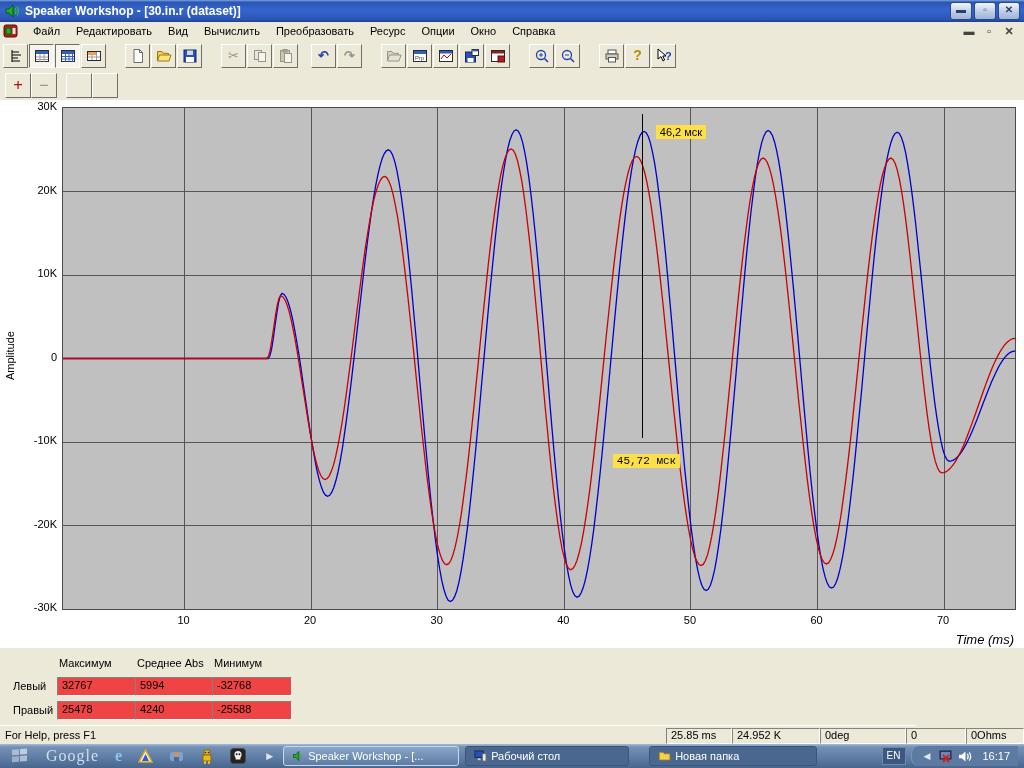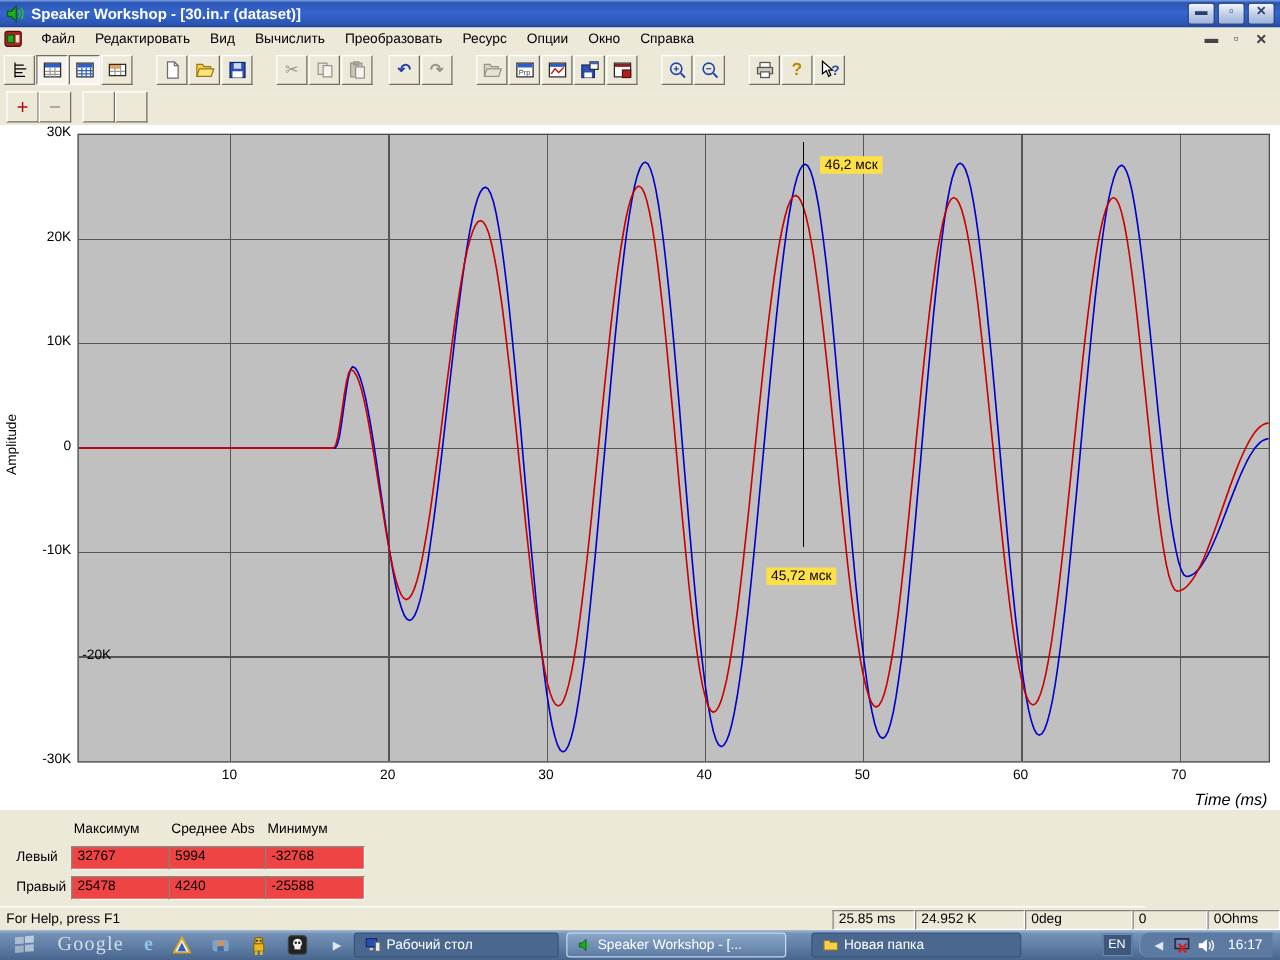--- a/index.html
+++ b/index.html
@@ -326,35 +326,35 @@
       <path d="M0.0 250.5 L2.1 250.5 L4.2 250.5 L6.3 250.5 L8.5 250.5 L10.6 250.5 L12.7 250.5 L14.8 250.5 L16.9 250.5 L19.0 250.5 L21.1 250.5 L23.3 250.5 L25.4 250.5 L27.5 250.5 L29.6 250.5 L31.7 250.5 L33.8 250.5 L35.9 250.5 L38.1 250.5 L40.2 250.5 L42.3 250.5 L44.4 250.5 L46.5 250.5 L48.6 250.5 L50.7 250.5 L52.9 250.5 L55.0 250.5 L57.1 250.5 L59.2 250.5 L61.3 250.5 L63.4 250.5 L65.5 250.5 L67.7 250.5 L69.8 250.5 L71.9 250.5 L74.0 250.5 L76.1 250.5 L78.2 250.5 L80.3 250.5 L82.5 250.5 L84.6 250.5 L86.7 250.5 L88.8 250.5 L90.9 250.5 L93.0 250.5 L95.1 250.5 L97.3 250.5 L99.4 250.5 L101.5 250.5 L103.6 250.5 L105.7 250.5 L107.8 250.5 L109.9 250.5 L112.1 250.5 L114.2 250.5 L116.3 250.5 L118.4 250.5 L120.5 250.5 L122.6 250.5 L124.7 250.5 L126.9 250.5 L129.0 250.5 L131.1 250.5 L133.2 250.5 L135.3 250.5 L137.4 250.5 L139.5 250.5 L141.7 250.5 L143.8 250.5 L145.9 250.5 L148.0 250.5 L150.1 250.5 L152.2 250.5 L154.3 250.5 L156.5 250.5 L158.6 250.5 L160.7 250.5 L162.8 250.5 L164.9 250.5 L167.0 250.5 L169.1 250.5 L171.3 250.5 L173.4 250.5 L175.5 250.5 L177.6 250.5 L179.7 250.5 L181.8 250.5 L183.9 250.5 L186.1 250.5 L188.2 250.5 L190.3 250.5 L192.4 250.5 L194.5 250.5 L196.6 250.5 L198.7 250.5 L200.9 250.5 L203.0 250.5 L205.1 250.5 L206.8 248.0 L208.6 241.0 L210.3 230.4 L212.0 217.9 L213.8 205.5 L215.5 194.9 L217.3 187.8 L219.0 185.4 L221.1 186.4 L223.2 189.5 L225.2 194.5 L227.3 201.5 L229.4 210.1 L231.4 220.4 L233.5 232.0 L235.6 244.7 L237.7 258.2 L239.7 272.4 L241.8 286.8 L243.9 301.3 L245.9 315.4 L248.0 329.0 L250.1 341.7 L252.2 353.3 L254.2 363.5 L256.3 372.2 L258.4 379.1 L260.4 384.2 L262.5 387.2 L264.6 388.3 L266.7 387.3 L268.8 384.2 L270.9 379.2 L273.0 372.3 L275.1 363.5 L277.2 352.9 L279.3 340.8 L281.3 327.2 L283.4 312.2 L285.5 296.2 L287.6 279.1 L289.7 261.4 L291.8 243.0 L293.9 224.4 L296.0 205.6 L298.1 187.0 L300.2 168.7 L302.3 150.9 L304.4 133.9 L306.5 117.8 L308.6 102.8 L310.7 89.2 L312.8 77.1 L314.9 66.6 L317.0 57.8 L319.1 50.8 L321.2 45.8 L323.3 42.8 L325.4 41.8 L327.5 43.1 L329.6 47.0 L331.8 53.6 L333.9 62.6 L336.0 74.1 L338.2 87.8 L340.3 103.6 L342.5 121.4 L344.6 140.9 L346.7 161.8 L348.9 184.0 L351.0 207.2 L353.2 231.1 L355.3 255.4 L357.4 279.8 L359.6 304.2 L361.7 328.0 L363.9 351.2 L366.0 373.4 L368.1 394.4 L370.3 413.8 L372.4 431.6 L374.5 447.4 L376.7 461.2 L378.8 472.6 L381.0 481.7 L383.1 488.2 L385.2 492.2 L387.4 493.5 L389.5 492.3 L391.6 488.7 L393.8 482.7 L395.9 474.4 L398.0 463.8 L400.1 451.2 L402.2 436.6 L404.4 420.1 L406.5 402.0 L408.6 382.4 L410.7 361.5 L412.9 339.5 L415.0 316.7 L417.1 293.3 L419.2 269.5 L421.4 245.6 L423.5 221.9 L425.6 198.5 L427.7 175.7 L429.9 153.7 L432.0 132.8 L434.1 113.2 L436.2 95.1 L438.3 78.6 L440.5 64.0 L442.6 51.4 L444.7 40.8 L446.8 32.5 L449.0 26.5 L451.1 22.9 L453.2 21.7 L455.3 23.1 L457.4 27.2 L459.5 33.9 L461.6 43.3 L463.7 55.2 L465.8 69.4 L467.9 85.8 L470.0 104.2 L472.1 124.3 L474.2 146.0 L476.3 169.0 L478.4 193.0 L480.5 217.7 L482.5 242.9 L484.6 268.2 L486.7 293.3 L488.8 318.1 L490.9 342.0 L493.0 365.0 L495.1 386.7 L497.2 406.9 L499.3 425.2 L501.4 441.6 L503.5 455.8 L505.6 467.7 L507.7 477.1 L509.8 483.8 L511.9 487.9 L514.0 489.3 L516.1 488.2 L518.2 484.8 L520.3 479.3 L522.4 471.6 L524.5 461.8 L526.6 450.0 L528.7 436.4 L530.8 421.1 L532.8 404.1 L534.9 385.8 L537.0 366.2 L539.1 345.5 L541.2 324.0 L543.3 301.8 L545.4 279.2 L547.5 256.3 L549.6 233.5 L551.7 210.9 L553.8 188.7 L555.9 167.2 L558.0 146.5 L560.1 126.9 L562.2 108.6 L564.3 91.6 L566.4 76.3 L568.5 62.6 L570.6 50.9 L572.7 41.1 L574.8 33.4 L576.9 27.9 L579.0 24.5 L581.1 23.4 L583.2 24.7 L585.4 28.7 L587.5 35.4 L589.6 44.6 L591.8 56.2 L593.9 70.2 L596.0 86.3 L598.2 104.3 L600.3 124.1 L602.5 145.4 L604.6 168.0 L606.7 191.6 L608.9 215.9 L611.0 240.6 L613.2 265.4 L615.3 290.2 L617.4 314.4 L619.6 338.0 L621.7 360.6 L623.9 381.9 L626.0 401.7 L628.1 419.7 L630.3 435.8 L632.4 449.8 L634.6 461.4 L636.7 470.6 L638.8 477.3 L641.0 481.3 L643.1 482.6 L645.2 481.3 L647.4 477.3 L649.5 470.6 L651.7 461.4 L653.8 449.7 L655.9 435.7 L658.1 419.6 L660.2 401.5 L662.4 381.7 L664.5 360.3 L666.6 337.7 L668.8 314.1 L670.9 289.8 L673.1 265.0 L675.2 240.1 L677.3 215.4 L679.5 191.0 L681.6 167.4 L683.7 144.8 L685.9 123.5 L688.0 103.7 L690.2 85.6 L692.3 69.5 L694.4 55.5 L696.6 43.8 L698.7 34.6 L700.9 27.9 L703.0 23.9 L705.1 22.5 L707.2 23.8 L709.4 27.5 L711.5 33.7 L713.6 42.3 L715.7 53.2 L717.8 66.2 L719.9 81.3 L722.0 98.2 L724.1 116.9 L726.2 136.9 L728.3 158.3 L730.5 180.6 L732.6 203.8 L734.7 227.4 L736.8 251.3 L738.9 275.3 L741.0 298.9 L743.1 322.0 L745.2 344.4 L747.3 365.7 L749.4 385.8 L751.6 404.4 L753.7 421.4 L755.8 436.4 L757.9 449.5 L760.0 460.3 L762.1 468.9 L764.2 475.1 L766.3 478.9 L768.4 480.1 L770.6 479.0 L772.7 475.5 L774.8 469.7 L776.9 461.7 L779.1 451.5 L781.2 439.3 L783.3 425.1 L785.4 409.2 L787.5 391.7 L789.7 372.7 L791.8 352.6 L793.9 331.3 L796.0 309.3 L798.2 286.7 L800.3 263.7 L802.4 240.6 L804.5 217.7 L806.7 195.0 L808.8 173.0 L810.9 151.8 L813.0 131.6 L815.2 112.6 L817.3 95.1 L819.4 79.2 L821.5 65.1 L823.6 52.9 L825.8 42.7 L827.9 34.7 L830.0 28.9 L832.1 25.4 L834.3 24.2 L836.3 25.5 L838.4 29.4 L840.5 35.8 L842.6 44.6 L844.6 55.6 L846.7 68.8 L848.8 83.9 L850.9 100.6 L853.0 118.7 L855.0 137.9 L857.1 157.9 L859.2 178.4 L861.3 199.0 L863.3 219.5 L865.4 239.5 L867.5 258.7 L869.6 276.9 L871.6 293.6 L873.7 308.6 L875.8 321.8 L877.9 332.9 L879.9 341.7 L882.0 348.0 L884.1 351.9 L886.2 353.2 L888.3 352.9 L890.4 352.1 L892.5 350.7 L894.7 348.7 L896.8 346.3 L898.9 343.3 L901.0 339.9 L903.2 336.1 L905.3 331.8 L907.4 327.2 L909.5 322.4 L911.7 317.2 L913.8 311.9 L915.9 306.4 L918.0 300.9 L920.1 295.3 L922.3 289.7 L924.4 284.3 L926.5 279.0 L928.6 273.8 L930.8 268.9 L932.9 264.4 L935.0 260.1 L937.1 256.3 L939.3 252.9 L941.4 249.9 L943.5 247.5 L945.6 245.5 L947.8 244.1 L949.9 243.3 L952.0 243.0" fill="none" stroke="#0000cc" stroke-width="1.3"></path>
       <path d="M0.0 250.5 L2.1 250.5 L4.2 250.5 L6.3 250.5 L8.4 250.5 L10.5 250.5 L12.6 250.5 L14.7 250.5 L16.8 250.5 L18.9 250.5 L21.0 250.5 L23.1 250.5 L25.2 250.5 L27.3 250.5 L29.4 250.5 L31.5 250.5 L33.6 250.5 L35.7 250.5 L37.8 250.5 L39.9 250.5 L42.0 250.5 L44.1 250.5 L46.2 250.5 L48.3 250.5 L50.4 250.5 L52.5 250.5 L54.6 250.5 L56.7 250.5 L58.8 250.5 L60.9 250.5 L63.0 250.5 L65.1 250.5 L67.2 250.5 L69.3 250.5 L71.4 250.5 L73.5 250.5 L75.6 250.5 L77.7 250.5 L79.8 250.5 L81.9 250.5 L84.0 250.5 L86.2 250.5 L88.3 250.5 L90.4 250.5 L92.5 250.5 L94.6 250.5 L96.7 250.5 L98.8 250.5 L100.9 250.5 L103.0 250.5 L105.1 250.5 L107.2 250.5 L109.3 250.5 L111.4 250.5 L113.5 250.5 L115.6 250.5 L117.7 250.5 L119.8 250.5 L121.9 250.5 L124.0 250.5 L126.1 250.5 L128.2 250.5 L130.3 250.5 L132.4 250.5 L134.5 250.5 L136.6 250.5 L138.7 250.5 L140.8 250.5 L142.9 250.5 L145.0 250.5 L147.1 250.5 L149.2 250.5 L151.3 250.5 L153.4 250.5 L155.5 250.5 L157.6 250.5 L159.7 250.5 L161.8 250.5 L163.9 250.5 L166.0 250.5 L168.1 250.5 L170.2 250.5 L172.3 250.5 L174.4 250.5 L176.5 250.5 L178.6 250.5 L180.7 250.5 L182.8 250.5 L184.9 250.5 L187.0 250.5 L189.1 250.5 L191.2 250.5 L193.3 250.5 L195.4 250.5 L197.5 250.5 L199.6 250.5 L201.7 250.5 L203.8 250.5 L205.6 248.1 L207.3 241.3 L209.0 231.2 L210.8 219.2 L212.5 207.2 L214.3 197.0 L216.0 190.3 L217.7 187.9 L219.9 188.9 L222.0 192.0 L224.1 197.0 L226.2 203.8 L228.3 212.4 L230.4 222.5 L232.5 233.8 L234.6 246.2 L236.7 259.3 L238.8 272.9 L241.0 286.6 L243.1 300.2 L245.2 313.3 L247.3 325.7 L249.4 337.0 L251.5 347.1 L253.6 355.6 L255.7 362.5 L257.8 367.5 L259.9 370.5 L262.1 371.6 L264.2 370.6 L266.3 367.8 L268.4 363.1 L270.6 356.6 L272.7 348.3 L274.8 338.5 L276.9 327.2 L279.1 314.5 L281.2 300.7 L283.3 285.8 L285.4 270.1 L287.6 253.7 L289.7 237.0 L291.8 220.0 L293.9 203.1 L296.1 186.3 L298.2 170.0 L300.3 154.3 L302.4 139.4 L304.6 125.5 L306.7 112.9 L308.8 101.5 L310.9 91.7 L313.1 83.5 L315.2 77.0 L317.3 72.3 L319.4 69.4 L321.6 68.5 L323.7 69.6 L325.8 73.0 L328.0 78.6 L330.1 86.4 L332.2 96.3 L334.4 108.1 L336.5 121.7 L338.7 136.9 L340.8 153.7 L342.9 171.7 L345.1 190.7 L347.2 210.7 L349.4 231.2 L351.5 252.1 L353.6 273.1 L355.8 294.0 L357.9 314.5 L360.1 334.5 L362.2 353.5 L364.3 371.6 L366.5 388.3 L368.6 403.6 L370.8 417.2 L372.9 429.0 L375.0 438.8 L377.2 446.6 L379.3 452.2 L381.4 455.6 L383.6 456.7 L385.7 455.7 L387.8 452.5 L389.8 447.2 L391.9 439.9 L394.0 430.6 L396.1 419.5 L398.2 406.6 L400.2 392.1 L402.3 376.1 L404.4 358.8 L406.5 340.4 L408.6 321.0 L410.7 300.9 L412.7 280.3 L414.8 259.4 L416.9 238.3 L419.0 217.3 L421.1 196.7 L423.2 176.6 L425.2 157.3 L427.3 138.9 L429.4 121.6 L431.5 105.6 L433.6 91.1 L435.7 78.2 L437.7 67.0 L439.8 57.8 L441.9 50.5 L444.0 45.2 L446.1 42.0 L448.1 40.9 L450.3 42.2 L452.4 46.2 L454.5 52.7 L456.6 61.8 L458.8 73.2 L460.9 86.8 L463.0 102.5 L465.1 120.1 L467.3 139.4 L469.4 160.0 L471.5 181.8 L473.6 204.5 L475.8 227.8 L477.9 251.3 L480.0 274.9 L482.1 298.2 L484.3 320.8 L486.4 342.6 L488.5 363.3 L490.6 382.5 L492.8 400.1 L494.9 415.8 L497.0 429.5 L499.1 440.9 L501.3 449.9 L503.4 456.5 L505.5 460.4 L507.6 461.8 L509.8 460.7 L511.9 457.5 L514.0 452.3 L516.1 445.0 L518.3 435.8 L520.4 424.7 L522.5 411.9 L524.6 397.5 L526.8 381.6 L528.9 364.4 L531.0 346.1 L533.1 326.9 L535.3 306.9 L537.4 286.4 L539.5 265.6 L541.6 244.6 L543.7 223.8 L545.9 203.3 L548.0 183.3 L550.1 164.1 L552.2 145.8 L554.4 128.6 L556.5 112.7 L558.6 98.3 L560.7 85.5 L562.9 74.4 L565.0 65.2 L567.1 57.9 L569.2 52.7 L571.4 49.5 L573.5 48.4 L575.6 49.5 L577.6 52.6 L579.7 57.8 L581.8 65.0 L583.9 74.1 L586.0 85.1 L588.1 97.8 L590.1 112.1 L592.2 127.8 L594.3 144.8 L596.4 162.9 L598.5 182.0 L600.6 201.7 L602.6 222.0 L604.7 242.6 L606.8 263.4 L608.9 284.0 L611.0 304.3 L613.1 324.1 L615.1 343.1 L617.2 361.2 L619.3 378.2 L621.4 394.0 L623.5 408.2 L625.5 420.9 L627.6 431.9 L629.7 441.0 L631.8 448.2 L633.9 453.4 L636.0 456.5 L638.0 457.6 L640.2 456.4 L642.3 452.8 L644.5 446.9 L646.6 438.7 L648.7 428.4 L650.9 416.0 L653.0 401.8 L655.2 385.7 L657.3 368.2 L659.4 349.3 L661.6 329.3 L663.7 308.3 L665.8 286.8 L668.0 264.9 L670.1 242.8 L672.3 220.9 L674.4 199.3 L676.5 178.4 L678.7 158.4 L680.8 139.5 L683.0 121.9 L685.1 105.9 L687.2 91.6 L689.4 79.3 L691.5 68.9 L693.7 60.8 L695.8 54.9 L697.9 51.3 L700.1 50.1 L702.2 51.2 L704.3 54.5 L706.4 60.0 L708.5 67.6 L710.6 77.3 L712.7 88.9 L714.8 102.2 L717.0 117.2 L719.1 133.7 L721.2 151.6 L723.3 170.5 L725.4 190.3 L727.5 210.8 L729.6 231.8 L731.7 253.0 L733.8 274.2 L735.9 295.2 L738.1 315.7 L740.2 335.5 L742.3 354.5 L744.4 372.3 L746.5 388.8 L748.6 403.8 L750.7 417.2 L752.8 428.7 L754.9 438.4 L757.0 446.0 L759.2 451.5 L761.3 454.8 L763.4 455.9 L765.5 454.9 L767.5 451.8 L769.6 446.6 L771.7 439.5 L773.8 430.4 L775.9 419.5 L778.0 407.0 L780.0 392.8 L782.1 377.2 L784.2 360.3 L786.3 342.4 L788.4 323.5 L790.4 303.9 L792.5 283.7 L794.6 263.3 L796.7 242.7 L798.8 222.3 L800.9 202.1 L802.9 182.5 L805.0 163.6 L807.1 145.7 L809.2 128.8 L811.3 113.2 L813.4 99.0 L815.4 86.5 L817.5 75.6 L819.6 66.5 L821.7 59.4 L823.8 54.3 L825.9 51.1 L827.9 50.1 L830.0 51.4 L832.2 55.5 L834.3 62.1 L836.4 71.2 L838.5 82.6 L840.6 96.2 L842.7 111.7 L844.8 128.8 L846.9 147.3 L849.0 166.8 L851.1 187.0 L853.3 207.5 L855.4 228.0 L857.5 248.2 L859.6 267.7 L861.7 286.2 L863.8 303.3 L865.9 318.8 L868.0 332.4 L870.1 343.8 L872.2 352.9 L874.4 359.5 L876.5 363.5 L878.6 364.9 L880.7 364.6 L882.8 363.8 L884.9 362.5 L887.0 360.6 L889.1 358.2 L891.2 355.4 L893.3 352.1 L895.4 348.3 L897.5 344.1 L899.6 339.6 L901.7 334.7 L903.7 329.5 L905.8 324.1 L907.9 318.4 L910.0 312.6 L912.1 306.7 L914.2 300.7 L916.3 294.7 L918.4 288.7 L920.5 282.7 L922.6 276.9 L924.7 271.3 L926.8 265.8 L928.9 260.6 L931.0 255.8 L933.1 251.2 L935.2 247.1 L937.3 243.3 L939.4 240.0 L941.5 237.1 L943.6 234.7 L945.7 232.9 L947.8 231.5 L949.9 230.7 L952.0 230.5" fill="none" stroke="#cc0000" stroke-width="1.3"></path>
       <line x1="579.808510638298" x2="579.808510638298" y1="5.845000000000001" y2="329.825" stroke="#000" stroke-width="1" shape-rendering="crispEdges"></line>
     </svg>
   <div id="y-labels">
       <div class="ytick" style="top: 0px;">30K</div>
       <div class="ytick" style="top: 83.5px;">20K</div>
       <div class="ytick" style="top: 167px;">10K</div>
       <div class="ytick" style="top: 250.5px;">0</div>
       <div class="ytick" style="top: 334px;">-10K</div>
-      <div class="ytick" style="top: 417.5px; padding-left: 32px;">-20K</div>
+      <div class="ytick" style="top: 417.5px;">-20K</div>
       <div class="ytick" style="top: 501px;">-30K</div>
     </div>
   <div id="x-labels">
       <div class="xtick" style="left: 163.532px;">10</div>
       <div class="xtick" style="left: 290.128px;">20</div>
       <div class="xtick" style="left: 416.723px;">30</div>
       <div class="xtick" style="left: 543.319px;">40</div>
       <div class="xtick" style="left: 669.915px;">50</div>
       <div class="xtick" style="left: 796.511px;">60</div>
       <div class="xtick" style="left: 923.106px;">70</div>
     </div>
   <div class="xaxis-title">Time (ms)</div>
   <div class="cursor-label" id="cursor-top-label" style="left: 655.809px; top: 25px;">46,2 мск</div>
-  <div class="cursor-label" id="cursor-bottom-label" style="left: 612.809px; top: 354px;">45,72 мск</div>
+  <div class="cursor-label" id="cursor-bottom-label" style="left: 612.809px; top: 354px; font-family: Liberation Mono, monospace;">45,72 мск</div>
 </div>
 
 <div class="statsregion">
   <div class="stat-h" style="left:59px">Максимум</div>
   <div class="stat-h" style="left:137px">Среднее Abs</div>
   <div class="stat-h" style="left:214px">Минимум</div>
 
   <div class="stat-rowlabel" style="left:13px;top:32px">Левый</div>
   <div class="stat-box" style="left:57px;top:29px">32767</div>
   <div class="stat-box" style="left:135px;top:29px">5994</div>
@@ -405,34 +405,34 @@
     <svg width="16" height="16" viewBox="0 0 16 16">
       <rect x="0.5" y="0.5" width="15" height="15" rx="3" fill="#232323" stroke="#4a4a4a"></rect>
       <circle cx="8" cy="6.5" r="3.6" fill="#f0f0f0"></circle>
       <rect x="5.6" y="8.5" width="4.8" height="3" fill="#f0f0f0"></rect>
       <circle cx="6.6" cy="6.2" r="1" fill="#232323"></circle>
         <circle cx="9.4" cy="6.2" r="1" fill="#232323"></circle>
     </svg>
     <span class="chev">▶</span>
   </div>
 
+  <div class="taskbtn active" style="width:158px">
+    <svg width="12" height="12" viewBox="0 0 16 16">
+      <polygon points="2,6 5,6 9,2 9,14 5,10 2,10" fill="#1fae1f" stroke="#0b5c0b"></polygon>
+      <path d="M11 5 q2 3 0 6" stroke="#29c329" fill="none"></path>
+    </svg>
+    <span>Speaker Workshop - [...</span>
+  </div>
   <div class="taskbtn" style="width:146px">
     <svg width="13" height="12" viewBox="0 0 14 13">
       <rect x="1" y="1" width="9" height="7" fill="#2850b0" stroke="#0f2a66"></rect>
       <rect x="4" y="9" width="3" height="2" fill="#cfccbe"></rect>
       <rect x="9" y="4" width="4" height="8" fill="#e8e8e8" stroke="#666"></rect>
     </svg>
     <span>Рабочий стол</span>
-  </div>
-  <div class="taskbtn active" style="width:158px">
-    <svg width="12" height="12" viewBox="0 0 16 16">
-      <polygon points="2,6 5,6 9,2 9,14 5,10 2,10" fill="#1fae1f" stroke="#0b5c0b"></polygon>
-      <path d="M11 5 q2 3 0 6" stroke="#29c329" fill="none"></path>
-    </svg>
-    <span>Speaker Workshop - [...</span>
   </div>
   <div style="width:14px"></div>
   <div class="taskbtn" style="width:150px">
     <svg width="13" height="12" viewBox="0 0 16 14">
       <path d="M1.5 12V2.5h5l1.2 1.8h7V12z" fill="#f7d14d" stroke="#9a7a16"></path>
     </svg>
     <span>Новая папка</span>
   </div>
 
   <div class="tray">

